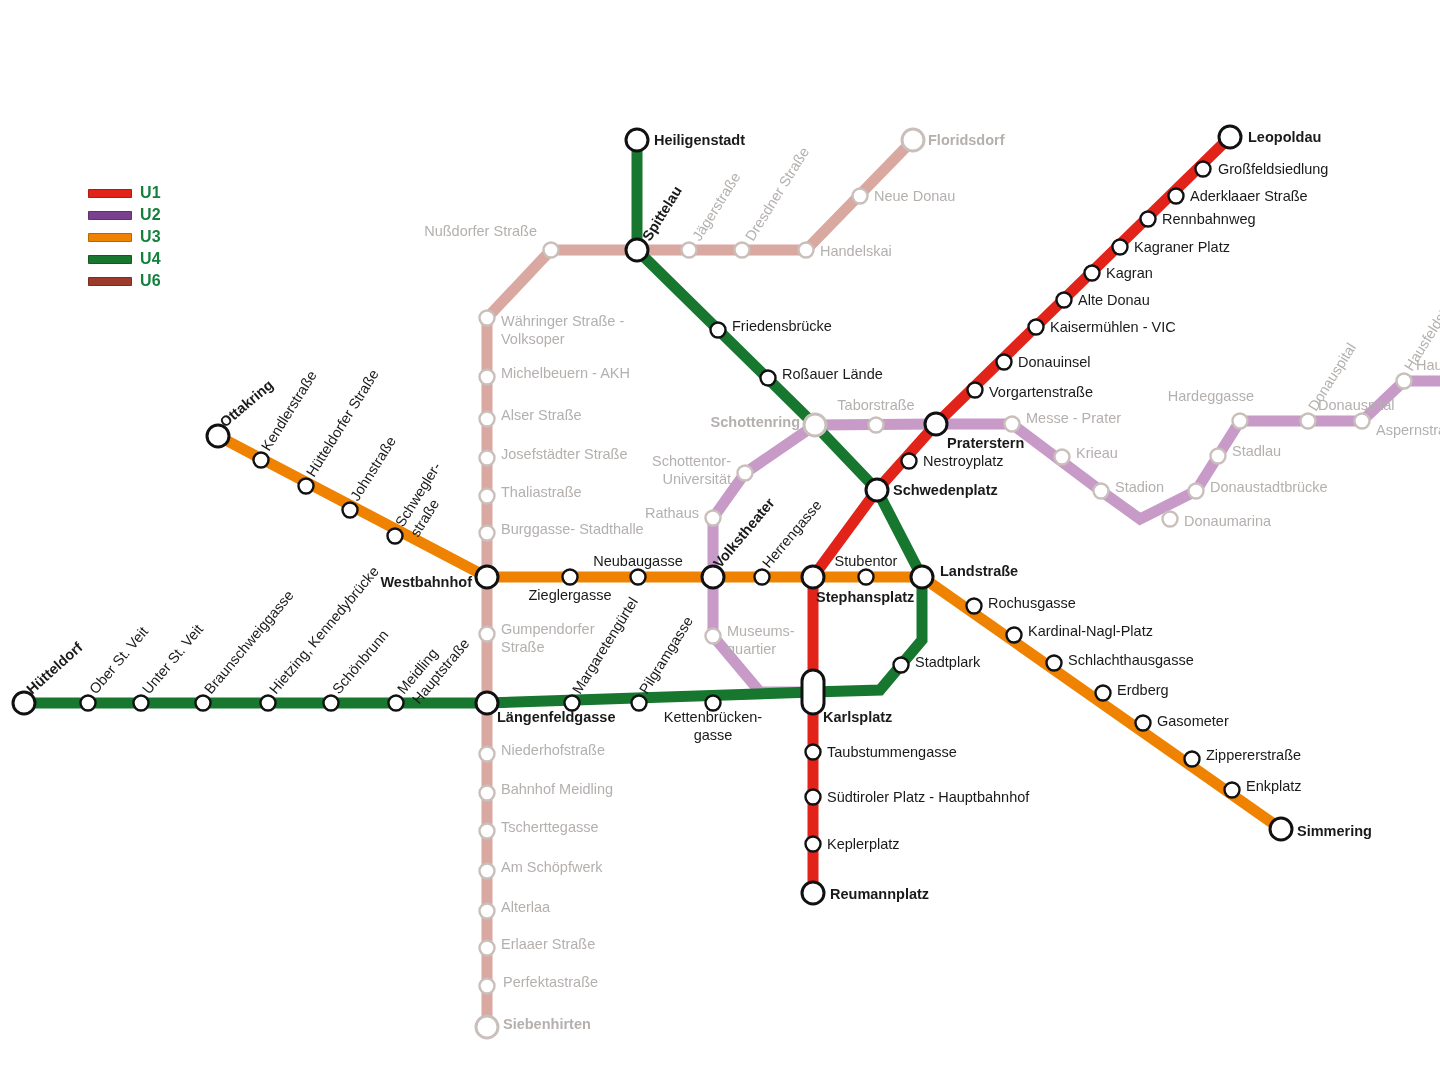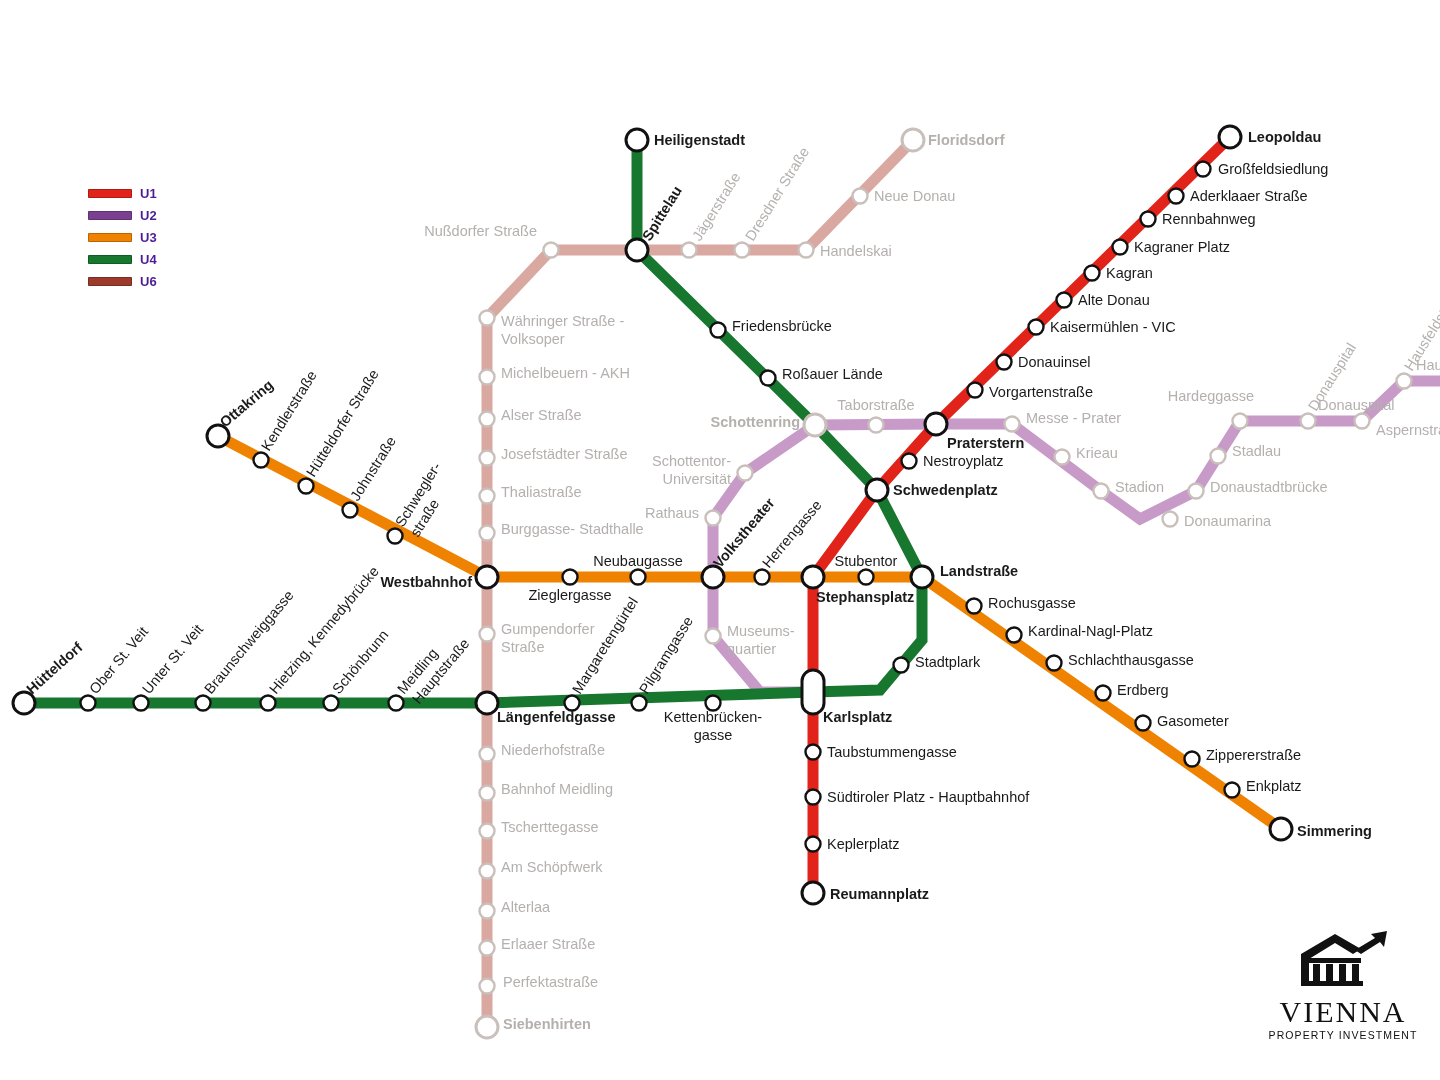--- a/index.html
+++ b/index.html
@@ -9,21 +9,21 @@
     font-family:"Liberation Sans","DejaVu Sans",sans-serif;
     position:relative;
   }
   #map-root{position:absolute;left:0;top:0;width:1440px;height:1080px;}
   svg#metro{position:absolute;left:0;top:0;width:1440px;height:1080px;display:block;}
 
   
   #legend{position:absolute;left:88px;top:182px;width:120px;}
   .legend-row{display:flex;align-items:center;height:22px;}
   .legend-swatch{width:44px;height:9px;border-radius:1px;margin-right:8px;box-shadow:inset 0 0 0 1px rgba(0,0,0,.22);}
-  .legend-label{font-size:13px;font-weight:bold;color:#4c1d95;letter-spacing:.2px;}
+  .legend-label{font-size:16px;font-weight:bold;color:#15803d;letter-spacing:.2px;}
 
   
   #logo{position:absolute;left:1258px;top:928px;width:170px;text-align:center;}
   #logo .wordmark{font-family:"Liberation Serif","DejaVu Serif",serif;font-size:30px;letter-spacing:2px;color:#111;line-height:1;margin-top:3px;}
   #logo .subwordmark{font-size:10.5px;letter-spacing:1.1px;color:#111;margin-top:2px;}
 
   
   text{font-family:"Liberation Sans","DejaVu Sans",sans-serif;}
   .lbl{font-size:14.5px;fill:#1a1a1a;}
   .lbl.dim{fill:#b4b0ae;}
@@ -432,28 +432,14 @@
       <div class="legend-row">
         <div class="legend-swatch" style="background: rgb(23, 119, 47);"></div>
         <div class="legend-label">U4</div>
       </div>
       <div class="legend-row">
         <div class="legend-swatch" style="background: rgb(156, 59, 43);"></div>
         <div class="legend-label">U6</div>
       </div>
     </div>
 
-  <div id="logo">
-    <svg width="120" height="62" viewBox="0 0 120 62">
-      <path d="M18 58 L18 26 L52 6 L78 21 L70 26 L52 15 L26 31 L26 58 Z" fill="#111"></path>
-      <path d="M72 22 L92 10 L88 6 L104 3 L101 19 L97 14 L78 26 Z" fill="#111"></path>
-      <path d="M26 30 L78 30 L78 35 L26 35 Z" fill="#111"></path>
-      <rect x="30" y="36" width="7" height="17" fill="#111"></rect>
-      <rect x="43" y="36" width="7" height="17" fill="#111"></rect>
-      <rect x="56" y="36" width="7" height="17" fill="#111"></rect>
-      <rect x="69" y="36" width="7" height="17" fill="#111"></rect>
-      <rect x="26" y="53" width="54" height="5" fill="#111"></rect>
-    </svg>
-    <div class="wordmark">VIENNA</div>
-    <div class="subwordmark">PROPERTY INVESTMENT</div>
-  </div>
 
 </div>
 
 </body></html>

